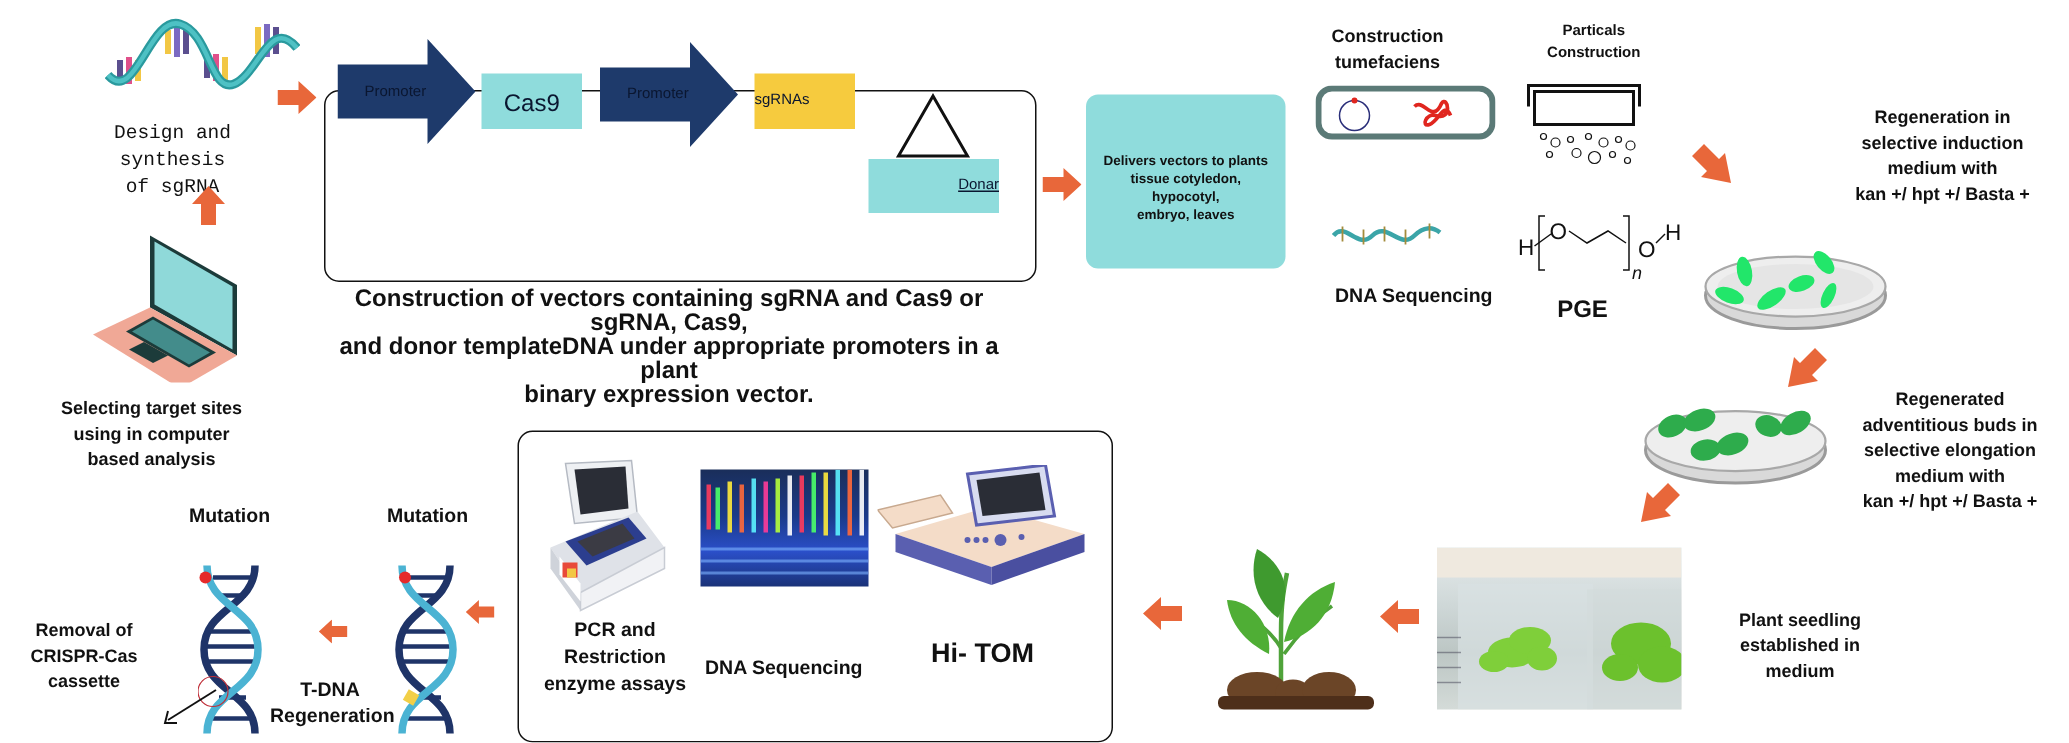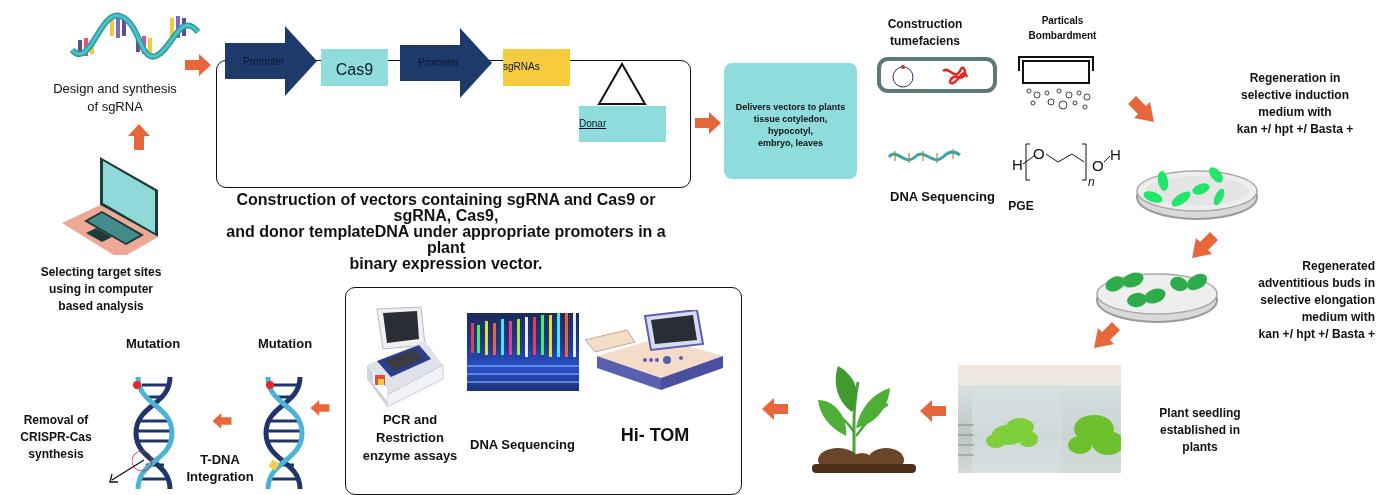--- a/index.html
+++ b/index.html
@@ -1,19 +1,19 @@
 <!DOCTYPE html>
 <html><head>
 <meta charset="utf-8">
 <style>
   html, body { margin:0; padding:0; background:#ffffff; }
   body { width:1379px; height:495px; position:relative; overflow:hidden; font-family:"Liberation Sans", "DejaVu Sans", sans-serif; color:#111; }
   .abs { position:absolute; }
   .lbl { position:absolute; text-align:center; font-weight:bold; font-size:12px; line-height:17px; color:#111; white-space:pre-line; }
-  .lbl.reg { font-weight:normal; }
+  .lbl.reg { font-weight:normal;font-family:Liberation Mono, monospace; }
   .arrow { position:absolute; width:26px; height:22px; }
   .box { position:absolute; border:1.3px solid #111; border-radius:10px; }
   svg { display:block; }
 </style>
 </head>
 <body>
 
 <div class="abs" style="left:70px;top:10px;width:130px;height:52px;">
   <svg width="130" height="52" viewBox="0 0 130 52">
     <g stroke-width="4">
@@ -86,21 +86,21 @@
 <div class="abs" style="left:503px;top:49px;width:67px;height:37px;background:#f6cb3e;">
   <div class="abs" style="left:0;right:0;top:12px;text-align:left;font-size:10px;color:#0a1630;">sgRNAs</div>
 </div>
 
 <div class="abs" style="left:597px;top:62px;width:50px;height:44px;">
   <svg width="50" height="44" viewBox="0 0 50 44">
       <polygon points="25,2 48,42 2,42" fill="#fff" stroke="#111" stroke-width="2"></polygon>
     </svg>
 </div>
 <div class="abs" style="left:579px;top:106px;width:87px;height:36px;background:#8fdcdc;">
-  <div class="abs" style="left:0;right:0;top:12px;text-align:left;font-size:10px;color:#0a1630;text-decoration:underline;">Donar</div>
+  <div class="abs" style="left:0;right:0;top:12px;text-align:right;font-size:10px;color:#0a1630;text-decoration:underline;">Donar</div>
 </div>
 <div class="lbl" style="left:226px;top:192px;width:440px;font-size:16px;line-height:16px;">Construction of vectors containing sgRNA and Cas9 or sgRNA, Cas9,
 and donor templateDNA under appropriate promoters in a plant
 binary expression vector.</div>
 
 <div class="arrow" style="left:695px;top:112px;">
   <svg width="26" height="22" viewBox="0 0 26 22">
       <polygon points="0,6 14,6 14,0 26,11 14,22 14,16 0,16" fill="#e8673a"></polygon>
     </svg>
 </div>
@@ -116,21 +116,21 @@
 tumefaciens</div>
 <div class="abs" style="left:877px;top:57px;width:120px;height:38px;">
   <svg width="120" height="38" viewBox="0 0 120 38">
     <rect x="2" y="2" width="116" height="32" rx="9" fill="#fff" stroke="#5b7a77" stroke-width="4"></rect>
     <circle cx="26" cy="20" r="10" fill="none" stroke="#2b2f7a" stroke-width="1"></circle>
     <circle cx="26" cy="10" r="2" fill="#e0261f"></circle>
     <path d="M66,14 C72,8 78,26 84,12 C88,6 92,24 80,20 C74,18 70,28 76,26 C82,24 86,10 90,20" fill="none" stroke="#e0261f" stroke-width="2.5"></path>
   </svg>
 </div>
 <div class="lbl" style="left:1015px;top:13px;width:95px;font-size:10px;line-height:15px;">Particals
-Bombardment</div>
+Construction</div>
 <div class="abs" style="left:1017px;top:55px;width:80px;height:60px;">
   <svg width="80" height="60" viewBox="0 0 80 60">
     <polyline points="2,16 2,2 76,2 76,16" fill="none" stroke="#111" stroke-width="2"></polyline>
     <rect x="6" y="6" width="66" height="22" fill="#fff" stroke="#111" stroke-width="2"></rect>
     <g fill="none" stroke="#111" stroke-width="0.8">
       <circle cx="12" cy="36" r="2"></circle>
         <circle cx="20" cy="40" r="3"></circle>
         <circle cx="30" cy="38" r="2"></circle>
         <circle cx="42" cy="36" r="2"></circle>
       <circle cx="52" cy="40" r="3"></circle>
@@ -165,21 +165,21 @@
     <line x1="13" y1="26" x2="24" y2="18" stroke="#111" stroke-width="1"></line>
     <text x="23" y="21" font-size="15" font-family="Liberation Sans, sans-serif" fill="#111">O</text>
     <polyline points="36,16 48,24 62,16 74,24" fill="none" stroke="#111" stroke-width="1"></polyline>
     <path d="M72,6 L76,6 L76,42 L72,42" fill="none" stroke="#111" stroke-width="1"></path>
     <text x="78" y="48" font-size="12" font-style="italic" font-family="Liberation Sans, sans-serif" fill="#111">n</text>
     <text x="82" y="33" font-size="15" font-family="Liberation Sans, sans-serif" fill="#111">O</text>
     <line x1="94" y1="24" x2="100" y2="18" stroke="#111" stroke-width="1"></line>
     <text x="100" y="22" font-size="15" font-family="Liberation Sans, sans-serif" fill="#111">H</text>
   </svg>
 </div>
-<div class="lbl" style="left:996px;top:198px;width:50px;font-size:12px;">PGE</div>
+<div class="lbl" style="left:1030px;top:198px;width:50px;font-size:16px;">PGE</div>
 
 <div class="abs" style="left:1128px;top:96px;width:28px;height:28px;">
   <svg width="28" height="28" viewBox="0 0 28 28">
       <polygon points="0,8 8,0 18,10 22,6 26,26 6,22 10,18" fill="#e8673a"></polygon>
     </svg>
 </div>
 
 <div class="lbl" style="left:1220px;top:70px;width:150px;">Regeneration in
 selective induction
 medium with
@@ -200,21 +200,21 @@
     </g>
   </svg>
 </div>
 
 <div class="abs" style="left:1190px;top:232px;width:28px;height:28px;">
   <svg width="28" height="28" viewBox="0 0 28 28">
       <polygon points="20,0 28,8 18,18 22,22 2,26 6,6 10,10" fill="#e8673a"></polygon>
     </svg>
 </div>
 
-<div class="lbl" style="left:1225px;top:258px;width:150px;text-align:right;">Regenerated
+<div class="lbl" style="left:1225px;top:258px;width:150px;">Regenerated
 adventitious buds in
 selective elongation
 medium with
 kan +/ hpt +/ Basta +</div>
 
 <div class="abs" style="left:1093px;top:262px;width:130px;height:64px;">
   <svg width="130" height="64" viewBox="0 0 130 64">
     <ellipse cx="64" cy="38" rx="60" ry="22" fill="#d9d9d9" stroke="#9a9a9a" stroke-width="2"></ellipse>
     <ellipse cx="64" cy="32" rx="60" ry="20" fill="#eeeeee" stroke="#a8a8a8" stroke-width="1.5"></ellipse>
     <g fill="#2eac4c">
@@ -229,21 +229,21 @@
 </div>
 
 <div class="abs" style="left:1092px;top:322px;width:28px;height:28px;">
   <svg width="28" height="28" viewBox="0 0 28 28">
       <polygon points="20,0 28,8 18,18 22,22 2,26 6,6 10,10" fill="#e8673a"></polygon>
     </svg>
 </div>
 
 <div class="lbl" style="left:1150px;top:405px;width:100px;">Plant seedling
 established in
-plants</div>
+medium</div>
 
 <div class="abs" style="left:958px;top:365px;width:163px;height:108px;background:linear-gradient(180deg,#e6ebec 0%,#cfd8d8 35%,#bcc6c4 65%,#d4dbd8 100%);overflow:hidden;">
   <svg width="163" height="108" viewBox="0 0 163 108">
     <rect x="0" y="0" width="163" height="20" fill="#efe9df"></rect>
     <rect x="14" y="24" width="90" height="84" fill="#d9e1e3" opacity="0.7"></rect>
     <rect x="100" y="28" width="63" height="80" fill="#d3dbdc" opacity="0.7"></rect>
     <g stroke="#445" stroke-width="1" opacity="0.5">
         <line x1="0" y1="60" x2="16" y2="60"></line>
         <line x1="0" y1="70" x2="16" y2="70"></line>
         <line x1="0" y1="80" x2="16" y2="80"></line>
@@ -375,21 +375,21 @@
       <line x1="14" y1="90" x2="32" y2="90"></line>
         <line x1="8" y1="104" x2="38" y2="104"></line>
     </g>
     <path d="M38,2 C38,30 4,30 4,58 C4,86 38,86 38,114" fill="none" stroke="#1f3468" stroke-width="5"></path>
     <path d="M6,2 C6,30 40,30 40,58 C40,86 6,86 6,114" fill="none" stroke="#4bb3d3" stroke-width="5"></path>
     <circle cx="8" cy="10" r="4" fill="#e52a2a"></circle>
     <rect x="8" y="86" width="8" height="8" fill="#f2cf47" transform="rotate(30 12 90)"></rect>
   </svg>
 </div>
 <div class="lbl" style="left:180px;top:451px;width:80px;font-size:13px;">T-DNA
-Integration</div>
+Regeneration</div>
 
 <div class="arrow" style="left:212px;top:413px;width:20px;height:16px;">
   <svg width="20" height="16" viewBox="0 0 26 22">
       <polygon points="26,6 12,6 12,0 0,11 12,22 12,16 26,16" fill="#e8673a"></polygon>
     </svg>
 </div>
 
 <div class="lbl" style="left:113px;top:335px;width:80px;font-size:13px;">Mutation</div>
 <div class="abs" style="left:132px;top:375px;width:45px;height:115px;">
   <svg width="45" height="115" viewBox="0 0 45 115">
@@ -409,13 +409,13 @@
   </svg>
 </div>
 <div class="abs" style="left:108px;top:458px;width:38px;height:26px;">
   <svg width="38" height="26" viewBox="0 0 38 26">
       <line x1="36" y1="2" x2="4" y2="22" stroke="#111" stroke-width="1.3"></line>
       <polyline points="4,16 2,24 10,24" fill="none" stroke="#111" stroke-width="1.3"></polyline>
     </svg>
 </div>
 <div class="lbl" style="left:16px;top:412px;width:80px;font-size:12px;">Removal of
 CRISPR-Cas
-synthesis</div>
+cassette</div>
 
 </body></html>

